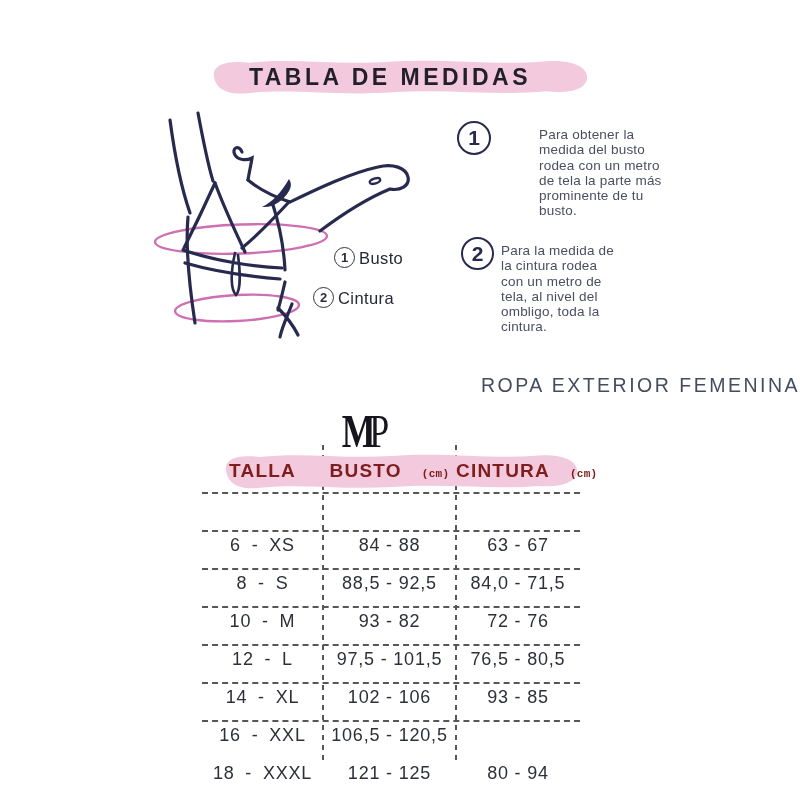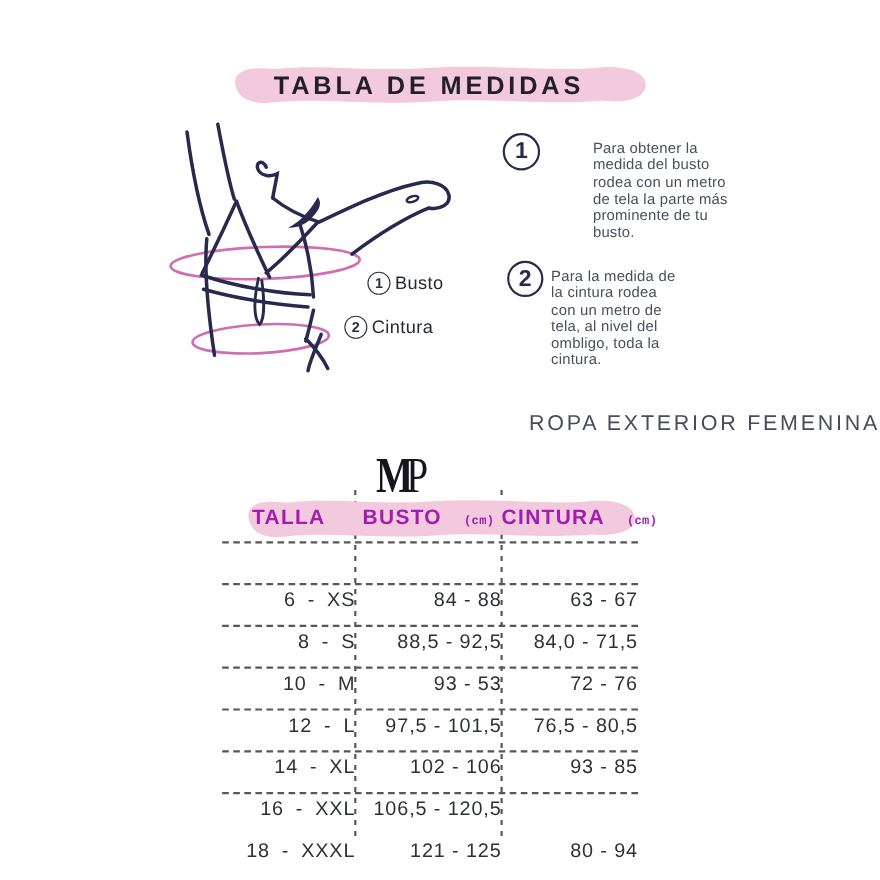--- a/index.html
+++ b/index.html
@@ -44,25 +44,25 @@
 
   
   #size-table{left:202px;top:450px;width:378px;}
   .vline{position:absolute;width:2px;top:-5px;height:318px;z-index:0;
     background:repeating-linear-gradient(180deg,#575757 0 5px,transparent 5px 10px);}
   #vline-1{left:120px;}
   #vline-2{left:253px;}
   #table-header{position:relative;height:42px;z-index:1;}
   #table-header svg{position:absolute;inset:0;width:100%;height:100%;}
   .hcols{position:absolute;inset:0;display:grid;grid-template-columns:121px 133px 124px;align-items:center;}
-  .hcell{text-align:center;font-size:19px;font-weight:700;color:#a21caf;letter-spacing:1.2px;}
+  .hcell{text-align:center;font-size:19px;font-weight:700;color:#7f1d1d;letter-spacing:1.2px;}
   .hunit{font-size:11px;font-weight:700;letter-spacing:0.3px;margin-left:20px;font-family:Liberation Mono, monospace;}
   .t-row{position:relative;z-index:1;height:38px;box-sizing:border-box;border-top:2px dashed #575757;
     display:grid;grid-template-columns:121px 133px 124px;align-items:center;}
-  .t-cell{text-align:right;font-size:18px;color:#2e3038;letter-spacing:0.8px;margin-top:41px;}
+  .t-cell{text-align:center;font-size:18px;color:#2e3038;letter-spacing:0.8px;margin-top:41px;}
   .t-cell.talla{word-spacing:5px;}
   .stub{height:14px;}
 </style>
 </head>
 <body>
 
 <div class="abs" id="title-wrap">
   <svg viewBox="0 0 404 44" preserveAspectRatio="none">
     <path fill="#f2c9dd" d="M26,22 C24,10 36,4 62,7 C105,2 150,10 200,6 C255,2 310,10 352,6 C378,3 398,9 399,21 C400,33 386,40 358,37 C312,42 260,34 205,38 C150,42 100,34 60,39 C38,41 28,34 26,22 Z"></path>
   </svg>
@@ -138,21 +138,21 @@
     <div class="t-cell">84 - 88</div>
     <div class="t-cell">63 - 67</div>
   </div>
   <div class="t-row">
     <div class="t-cell talla">8 - S</div>
     <div class="t-cell">88,5 - 92,5</div>
     <div class="t-cell">84,0 - 71,5</div>
   </div>
   <div class="t-row">
     <div class="t-cell talla">10 - M</div>
-    <div class="t-cell">93 - 53</div>
+    <div class="t-cell">93 - 82</div>
     <div class="t-cell">72 - 76</div>
   </div>
   <div class="t-row">
     <div class="t-cell talla">12 - L</div>
     <div class="t-cell">97,5 - 101,5</div>
     <div class="t-cell">76,5 - 80,5</div>
   </div>
   <div class="t-row">
     <div class="t-cell talla">14 - XL</div>
     <div class="t-cell">102 - 106</div>

